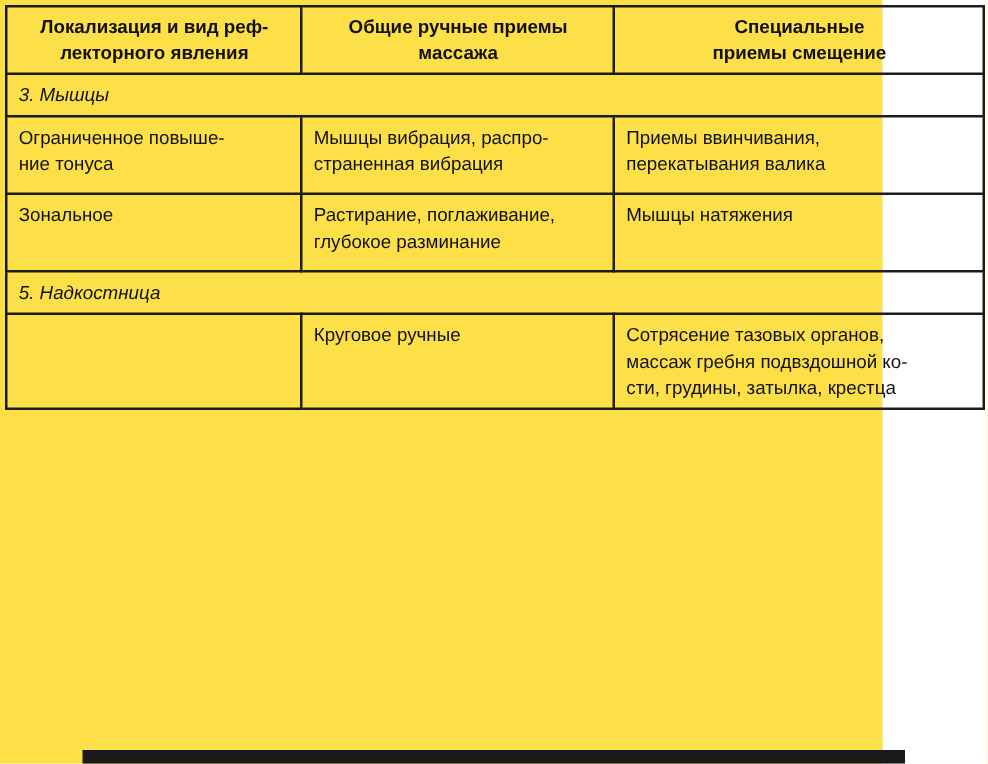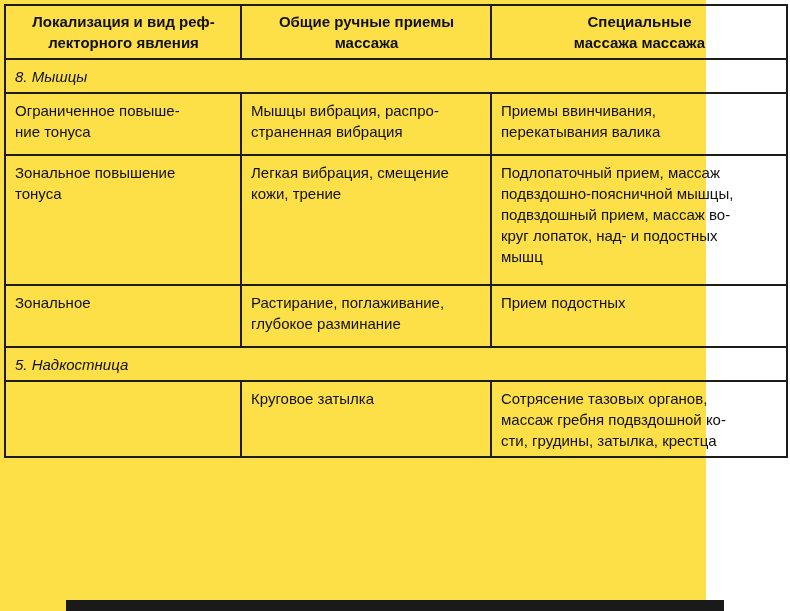--- a/index.html
+++ b/index.html
@@ -79,65 +79,54 @@
         <col style="width:296px">
       </colgroup>
 
       <tbody>
           <tr class="h-header">
         <th class="col-header">Локализация и вид реф-
 лекторного явления</th>
         <th class="col-header">Общие ручные приемы
 массажа</th>
         <th class="col-header">Специальные
-массажа массажа</th>
+приемы смещение</th>
       </tr>
 
       <tr class="h-section">
-        <td class="section-title" colspan="3">8. Мышцы</td>
+        <td class="section-title" colspan="3">3. Мышцы</td>
       </tr>
 
       <tr class="h-r1">
         <td>Ограниченное повыше-
 ние тонуса</td>
         <td>Мышцы вибрация, распро-
 страненная вибрация</td>
         <td>Приемы ввинчивания,
 перекатывания валика</td>
       </tr>
 
-      <tr class="h-r2">
-        <td>Зональное повышение
-тонуса</td>
-        <td>Легкая вибрация, смещение
-кожи, трение</td>
-        <td>Подлопаточный прием, массаж
-подвздошно-поясничной мышцы,
-подвздошный прием, массаж во-
-круг лопаток, над- и подостных
-мышц</td>
-      </tr>
 
 
 
       <tr class="h-r4">
         <td>Зональное</td>
         <td>Растирание, поглаживание,
 глубокое разминание</td>
-        <td>Прием подостных</td>
+        <td>Мышцы натяжения</td>
       </tr>
 
 
       <tr class="h-section">
         <td class="section-title" colspan="3">5. Надкостница</td>
       </tr>
 
       <tr class="h-r6">
         <td></td>
-        <td>Круговое затылка</td>
+        <td>Круговое ручные</td>
         <td>Сотрясение тазовых органов,
 массаж гребня подвздошной ко-
 сти, грудины, затылка, крестца</td>
       </tr>
     </tbody>
       </table>
   </div>
 
   <div class="bottom-bar"></div>
 </div>

